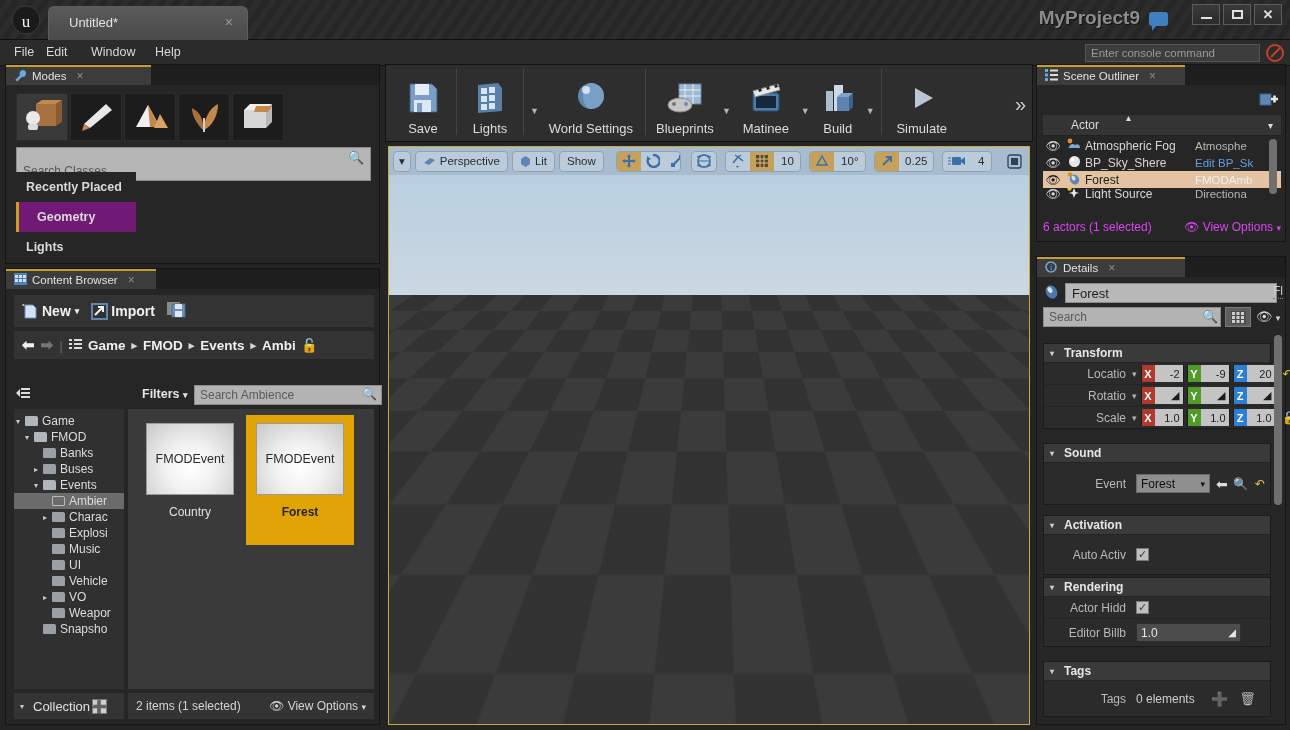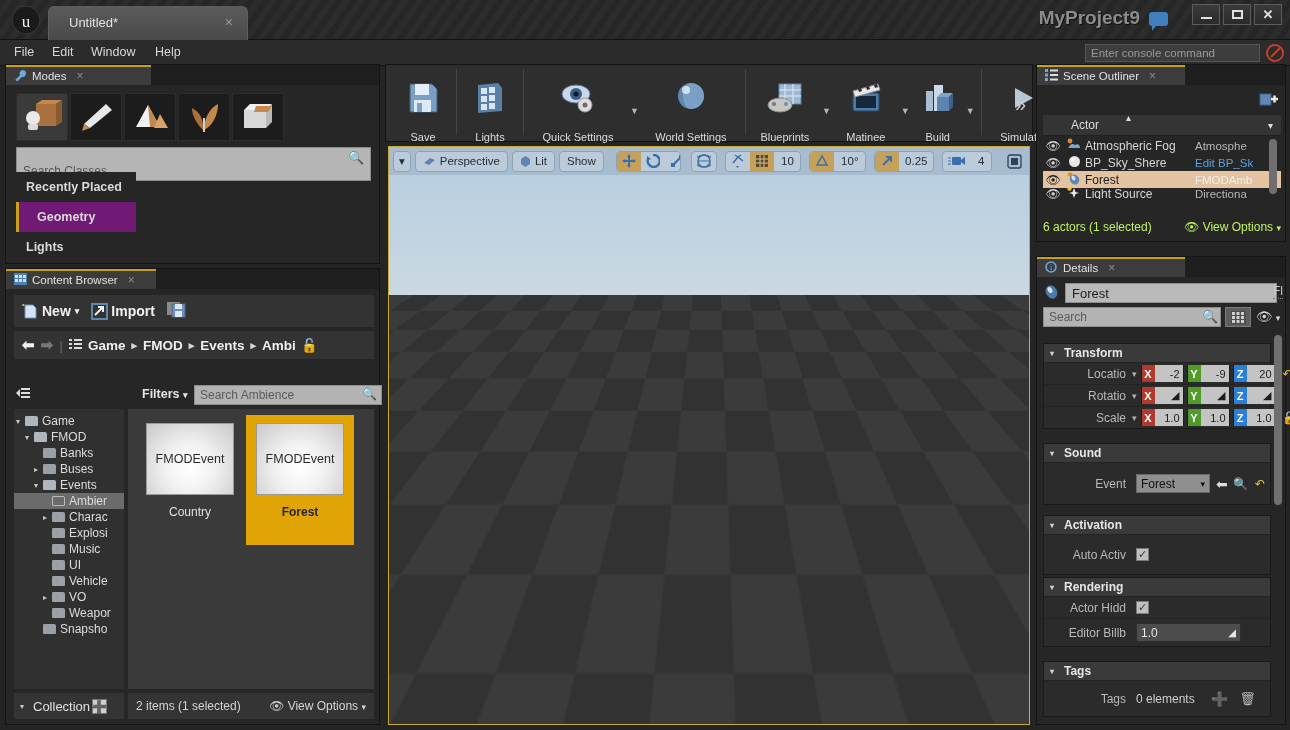--- a/index.html
+++ b/index.html
@@ -198,21 +198,21 @@
   .maintoolbar {
     position: absolute; left: 385px; top: 64px; width: 648px; height: 78px;
     background: #2e2e2e; border: 1px solid #141414;
   }
   .tb-group { position: absolute; top: 4px; height: 70px; display: flex; align-items: flex-start; }
   .tb-item {
     width: 58px; display: flex; flex-direction: column; align-items: center;
     padding-top: 8px;
   }
   .tb-item .ti { height: 42px; display: flex; align-items: center; justify-content: center; }
-  .tb-item .tl { font-size: 11px; color: #dcdcdc; margin-top: 12px; }
+  .tb-item .tl { font-size: 13px; color: #dcdcdc; margin-top: 2px; }
   .tb-sep { width: 1px; height: 66px; background: #454545; margin: 0 4px; }
   .tb-caret { align-self: center; color: #b5b5b5; font-size: 9px; margin: 0 2px; padding-top:14px;}
   .tb-more { position: absolute; right: 6px; top: 28px; font-size: 20px; color: #d0d0d0; }
 
   
   #viewport {
     position: absolute; left: 388px; top: 146px; width: 642px; height: 579px;
     border: 1px solid #caa93b; background: #333;
   }
   .vp-toolbar {
@@ -265,21 +265,21 @@
     background: #343434; display: flex; align-items: center;
     font-size: 12px; color: #dcdcdc; border-bottom: 1px solid #202020;
   }
   .so-row { position: absolute; left: 6px; width: 238px; height: 17px; display: flex; align-items: center; font-size: 12px; }
   .so-row.sel { background: #e3c3a2; color: #1c1c1c; }
   .so-eye { width: 20px; text-align: center; }
   .so-type { position: absolute; left: 152px; font-size: 11.5px; color: #b6b6b6; overflow: hidden; white-space: nowrap; width: 78px;}
   .so-foot {
     position: absolute; left: 6px; bottom: 4px; width: 238px; height: 20px;
     display: flex; align-items: center; justify-content: space-between;
-    font-size: 12px; color: #bef264;
+    font-size: 12px; color: #d946ef;
   }
   .so-scroll { position: absolute; right: 8px; top: 74px; width: 8px; height: 55px; background: #6f6f6f; border-radius: 4px; }
 
   
   #details { left: 1036px; top: 256px; width: 250px; height: 469px; background:#262626; border:1px solid #141414;}
   .dt-name {
     position: absolute; left: 28px; top: 26px; width: 212px; height: 20px;
     background: #b9b9b9; border: 1px solid #8d8d8d; font-size: 13px; color: #1d1d1d; padding: 2px 6px;
   }
   .dt-nameicon { position: absolute; left: 6px; top: 27px; }
@@ -354,21 +354,21 @@
         </div>
       <div class="wbtn">
           <div class="mx"></div>
         </div>
       <div class="wbtn">✕</div>
     </div>
   </div>
 
   <div class="menubar">
     <span class="mi" style="left:14px">File</span>
-    <span class="mi" style="left:52px">Edit</span>
+    <span class="mi" style="left:46px">Edit</span>
     <span class="mi" style="left:91px">Window</span>
     <span class="mi" style="left:155px">Help</span>
   </div>
   <div class="console-box">Enter console command</div>
   <div class="console-no"></div>
 
   <div class="panel" id="modes">
     <div class="ptab-strip"></div>
     <div class="ptab" style="width:145px">
       <span class="ico">
@@ -681,32 +681,20 @@
               <rect x="8" y="15" width="6" height="6"></rect>
                 <rect x="16" y="14" width="6" height="6"></rect>
               <rect x="8" y="23" width="6" height="6"></rect>
                 <rect x="16" y="22" width="6" height="6"></rect>
             </g>
           </svg>
         </div>
         <div class="tl">Lights</div>
       </div>
       <div class="tb-sep"></div>
-      <div class="tb-item" style="width:100px">
-        <div class="ti">
-          <svg width="38" height="34" viewBox="0 0 38 34">
-            <ellipse cx="17" cy="13" rx="14" ry="9" fill="#c9d8e8" stroke="#5d7f9f"></ellipse>
-            <circle cx="17" cy="13" r="6" fill="#3a5f86"></circle>
-              <circle cx="17" cy="13" r="2.5" fill="#0f1b28"></circle>
-            <circle cx="26" cy="24" r="7" fill="#dedede" stroke="#9a9a9a"></circle>
-            <circle cx="26" cy="24" r="2.5" fill="#6e6e6e"></circle>
-          </svg>
-        </div>
-        <div class="tl">Quick Settings</div>
-      </div>
       <div class="tb-caret">▼</div>
       <div class="tb-item" style="width:100px">
         <div class="ti">
           <svg width="36" height="34" viewBox="0 0 36 34">
             <circle cx="18" cy="15" r="13" fill="#5f87b0"></circle>
             <path d="M18 2 a13 13 0 0 1 0 26 a8 13 0 0 1 0 -26" fill="#8cb0d4" opacity="0.6"></path>
             <circle cx="13" cy="9" r="4" fill="#e7f0f8" opacity="0.8"></circle>
           </svg>
         </div>
         <div class="tl">World Settings</div>

